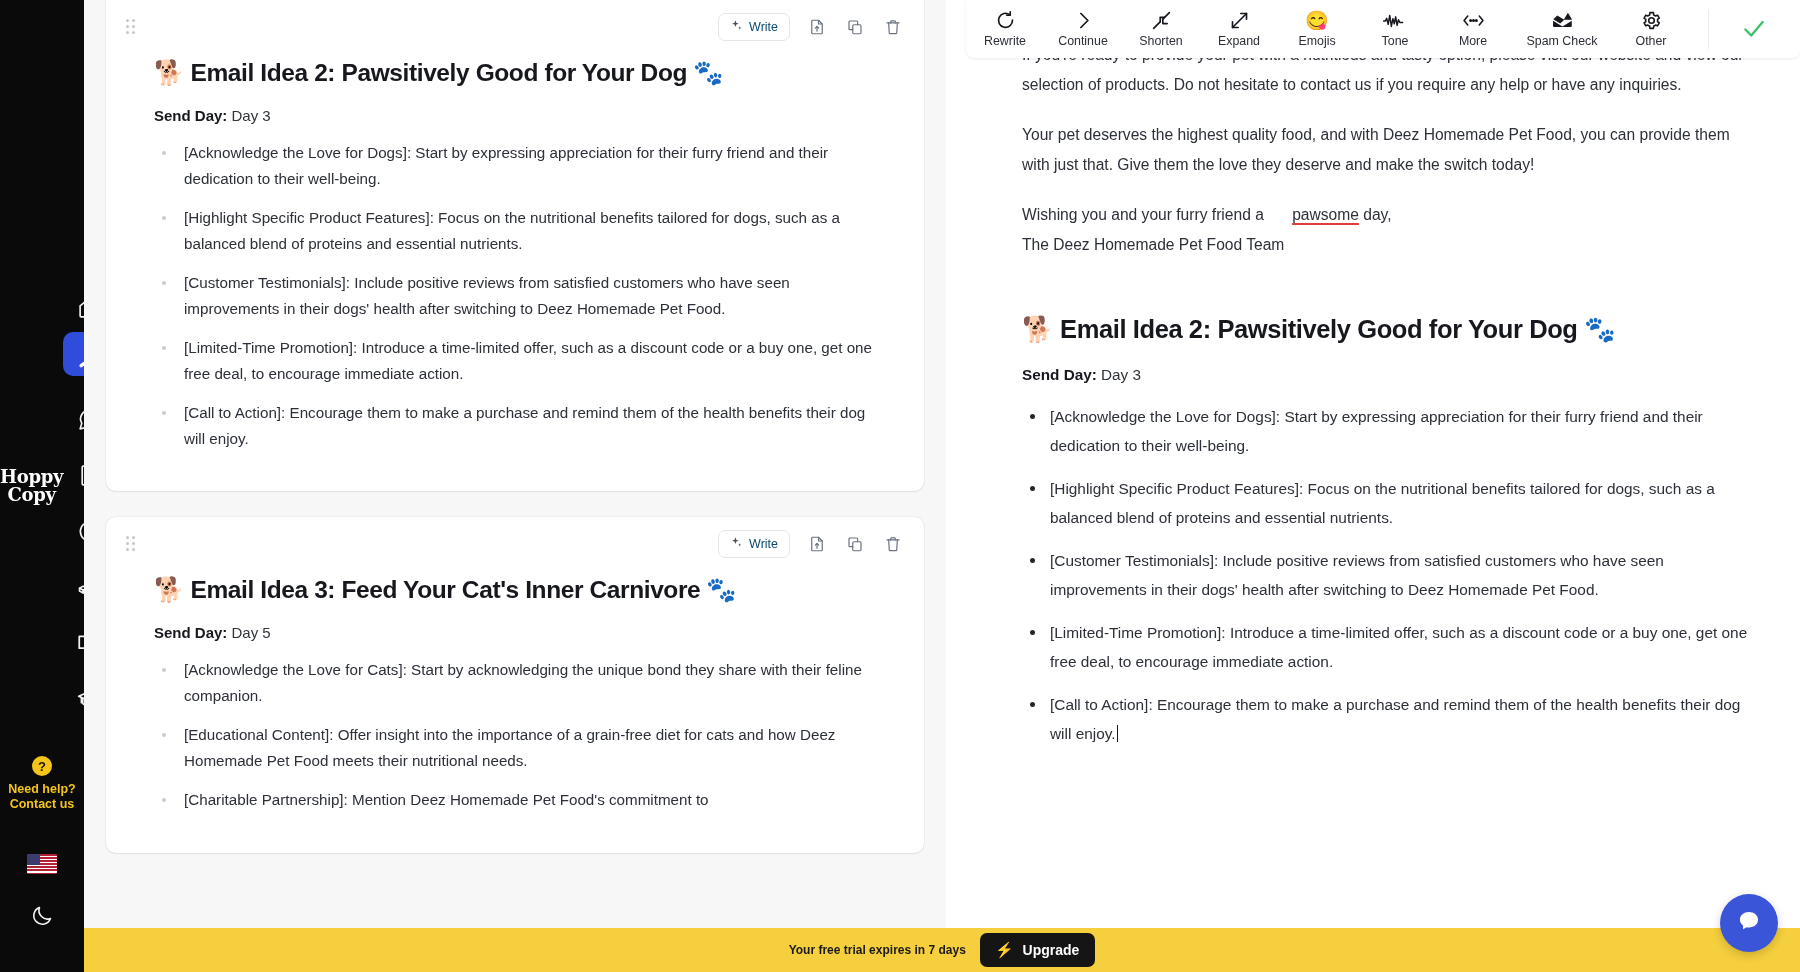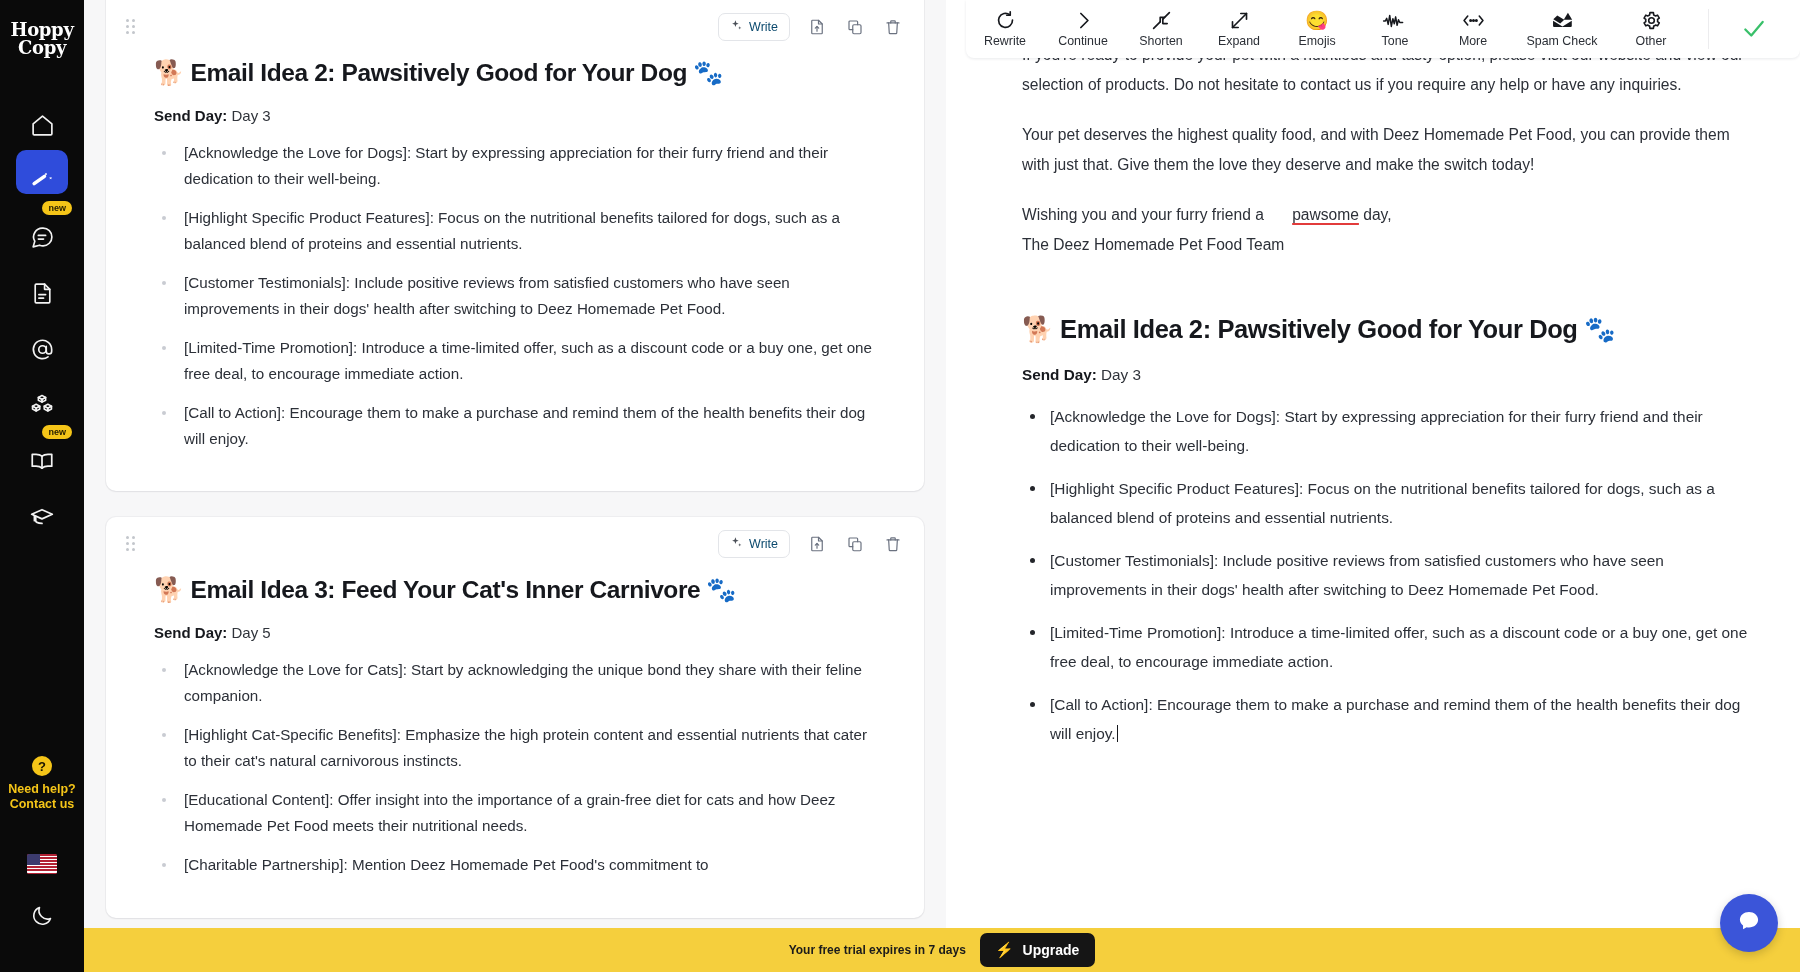--- a/index.html
+++ b/index.html
@@ -8,21 +8,21 @@
     overflow: hidden;
     font-family: "Liberation Sans", sans-serif;
     background: #ffffff;
   }
   #app { position: relative; width: 1800px; height: 972px; display: flex; }
 
   
   .sidebar {
     width: 84px; height: 972px;
     background: #0a0a0a;
-    display: flex; flex-direction: column; align-items: center;
+    display: flex; flex-direction: row; align-items: center;
     flex: 0 0 84px;
     position: relative;
   }
   .brand {
     width: 100%; height: 78px;
     display: flex; align-items: center; justify-content: center;
     color: #fff; font-weight: 800; font-size: 18px; line-height: 0.98;
     text-align: center; letter-spacing: -0.3px;
     font-family: "DejaVu Serif", serif;
   }
@@ -428,21 +428,20 @@
           <span>🐕</span>
           <span>Email Idea 3: Feed Your Cat's Inner Carnivore</span>
           <span>🐾</span>
         </h2>
         <div class="sendday">
           <b>Send Day:</b>
           <span>Day 5</span>
         </div>
         <ul class="doc-list">
           <li>[Acknowledge the Love for Cats]: Start by acknowledging the unique bond they share with their feline companion.</li>
-          <li>[Highlight Cat-Specific Benefits]: Emphasize the high protein content and essential nutrients that cater to their cat's natural carnivorous instincts.</li>
           <li>[Educational Content]: Offer insight into the importance of a grain-free diet for cats and how Deez Homemade Pet Food meets their nutritional needs.</li>
           <li>[Charitable Partnership]: Mention Deez Homemade Pet Food's commitment to</li>
         </ul>
       </div>
     </article>
   </section>
 
   <section class="right-panel">
 
     <div class="toolbar">

